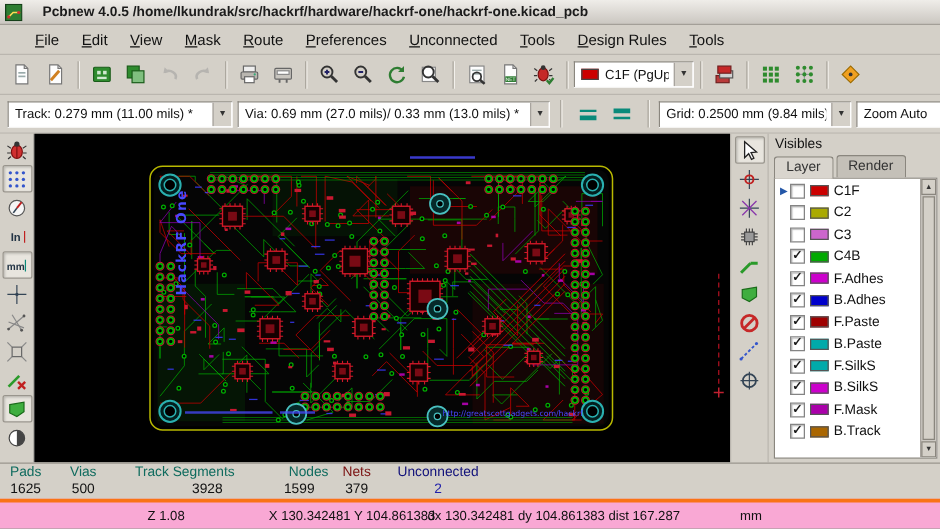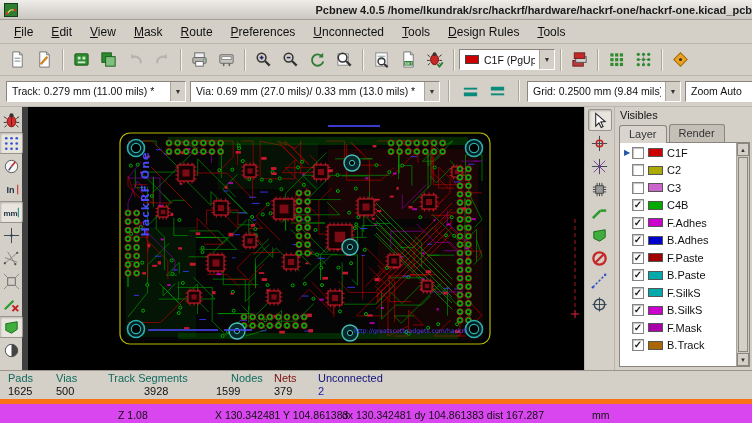--- a/index.html
+++ b/index.html
@@ -6,24 +6,24 @@
   html,body { background:#777; }
   .window {
     width:752px; height:423px; position:relative; overflow:hidden;
     font-family:"Liberation Sans", sans-serif; font-size:12px; color:#111;
     background:#d4d0c8; outline:1px solid #666;
   }
   
   .titlebar { height:20px; background:linear-gradient(#efede9,#cbc7c1); border-bottom:1px solid #a39f98;
     display:flex; align-items:center; }
   .app-icon { margin-left:4px; }
-  .title-text { flex:1; text-align:right; font-size:11px; font-weight:bold; color:#1b1b1b;
-    white-space:nowrap; overflow:hidden; }
+  .title-text { flex:1; text-align:left; font-size:11px; font-weight:bold; color:#1b1b1b;
+    white-space:nowrap; overflow:hidden;margin-left:16px; }
   
-  .menubar { height:24px; display:flex; align-items:center; background:#d4d0c8; border-bottom:1px solid #bab6af; padding-left:5px; }
+  .menubar { height:24px; display:flex; align-items:center; background:#d4d0c8; border-bottom:1px solid #bab6af; padding-left:19px; }
   .menu-item { display:inline-block; padding:3px 9px; font-size:12px; }
   .menu-item::first-letter { text-decoration:underline; }
   
   .toolbar { display:flex; align-items:center; background:#d4d0c8; border-bottom:1px solid #bab6af; }
   .toolbar-top { height:32px; padding-left:4px; gap:1px; }
   .toolbar-params { height:31px; padding-left:6px; gap:4px; }
   .tb-btn { width:26px; height:26px; display:flex; align-items:center; justify-content:center;
     border:1px solid transparent; border-radius:2px; flex:none; }
   .tb-btn.disabled { opacity:.5; }
   .tb-sep { width:9px; height:22px; flex:none; position:relative; }
@@ -32,21 +32,21 @@
     display:flex; align-items:center; font-size:10.5px; padding-left:5px; white-space:nowrap; overflow:hidden; flex:none; }
   .combo-text { flex:1; overflow:hidden; white-space:nowrap; }
   .combo-arr { margin-left:4px; width:15px; align-self:stretch; display:flex; align-items:center; justify-content:center;
     font-size:7px; color:#333; background:#d4d0c8; border-left:1px solid #a8a49e; flex:none; }
   .swatch { width:14px; height:9px; border:1px solid #444; margin-right:5px; flex:none; }
   .track-combo { width:180px; } .via-combo { width:250px; } .grid-combo { width:154px; } .zoom-combo { width:90px; }
   .layer-combo { width:96px; }
   
   .main { display:flex; height:263px; }
   .vtoolbar { background:#d4d0c8; display:flex; flex-direction:column; align-items:center; padding-top:2px; gap:1px; flex:none; }
-  .vtoolbar.left  { width:28px; border-right:6px solid #404040; }
+  .vtoolbar.left  { width:28px; border-right:1px solid #404040; }
   .vtoolbar.right { width:30px; border-left:1px solid #bab6af; }
   .vt-btn { width:24px; height:22px; display:flex; align-items:center; justify-content:center;
     border:1px solid transparent; border-radius:2px; flex:none; }
   .vt-btn.active { border:1px solid #99958d; background:#e8e5de; box-shadow:inset 1px 1px 2px rgba(0,0,0,.2); }
   .canvas { flex:1; background:#000; position:relative; overflow:hidden; }
   .canvas svg { position:absolute; inset:0; }
   
   .panel { width:138px; background:#d4d0c8; border-left:1px solid #bab6af; display:flex; flex-direction:column; flex:none; }
   .panel-title { padding:2px 5px 1px; font-size:11px; }
   .tabs { display:flex; padding:2px 2px 0 4px; gap:2px; position:relative; }
@@ -61,23 +61,23 @@
     box-shadow:inset 1px 1px 1px rgba(0,0,0,.25); font-size:10px; line-height:10px; text-align:center;
     color:#1a1a1a; font-weight:bold; margin-right:4px; flex:none; }
   .l-swatch { width:15px; height:9px; border:1px solid #555; margin-right:4px; flex:none; }
   .l-name { font-size:11px; white-space:nowrap; }
   .scrollbar { width:13px; background:#ccc8c2; border-left:1px solid #a8a49e; display:flex; flex-direction:column; flex:none; }
   .sb-btn { height:13px; font-size:6px; text-align:center; line-height:12px; background:#d4d0c8;
     border:1px solid #8a867e; color:#333; flex:none; }
   .sb-thumb { flex:1; margin:1px; background:#d4d0c8; border:1px solid #8a867e; }
   
   .statusbar1 { height:29px; position:relative; background:#d4d0c8; border-top:1px solid #99958d; font-size:11px; }
-  .st-col { position:absolute; top:1px; }
+  .st-col { position:absolute; top:1px;text-align:center; }
   .st-col .lab, .st-col .val { display:block; font-size:11px; line-height:13px; white-space:nowrap; }
-  .statusbar2 { height:24px; position:relative; background:#d946ef; border-top:5px solid #f97316; font-size:10.5px; }
+  .statusbar2 { height:24px; position:relative; background:#f9a8d4; border-top:3px solid #f97316; font-size:10.5px; }
   .statusbar2 span { position:absolute; top:5px; white-space:nowrap; }
 </style>
 </head>
 <body>
 
 <div class="window">
 
   <div class="titlebar">
     <svg class="app-icon" width="14" height="14" viewBox="0 0 14 14">
       <rect x="0.5" y="0.5" width="13" height="13" fill="#2e7d32" stroke="#143f18"></rect>

